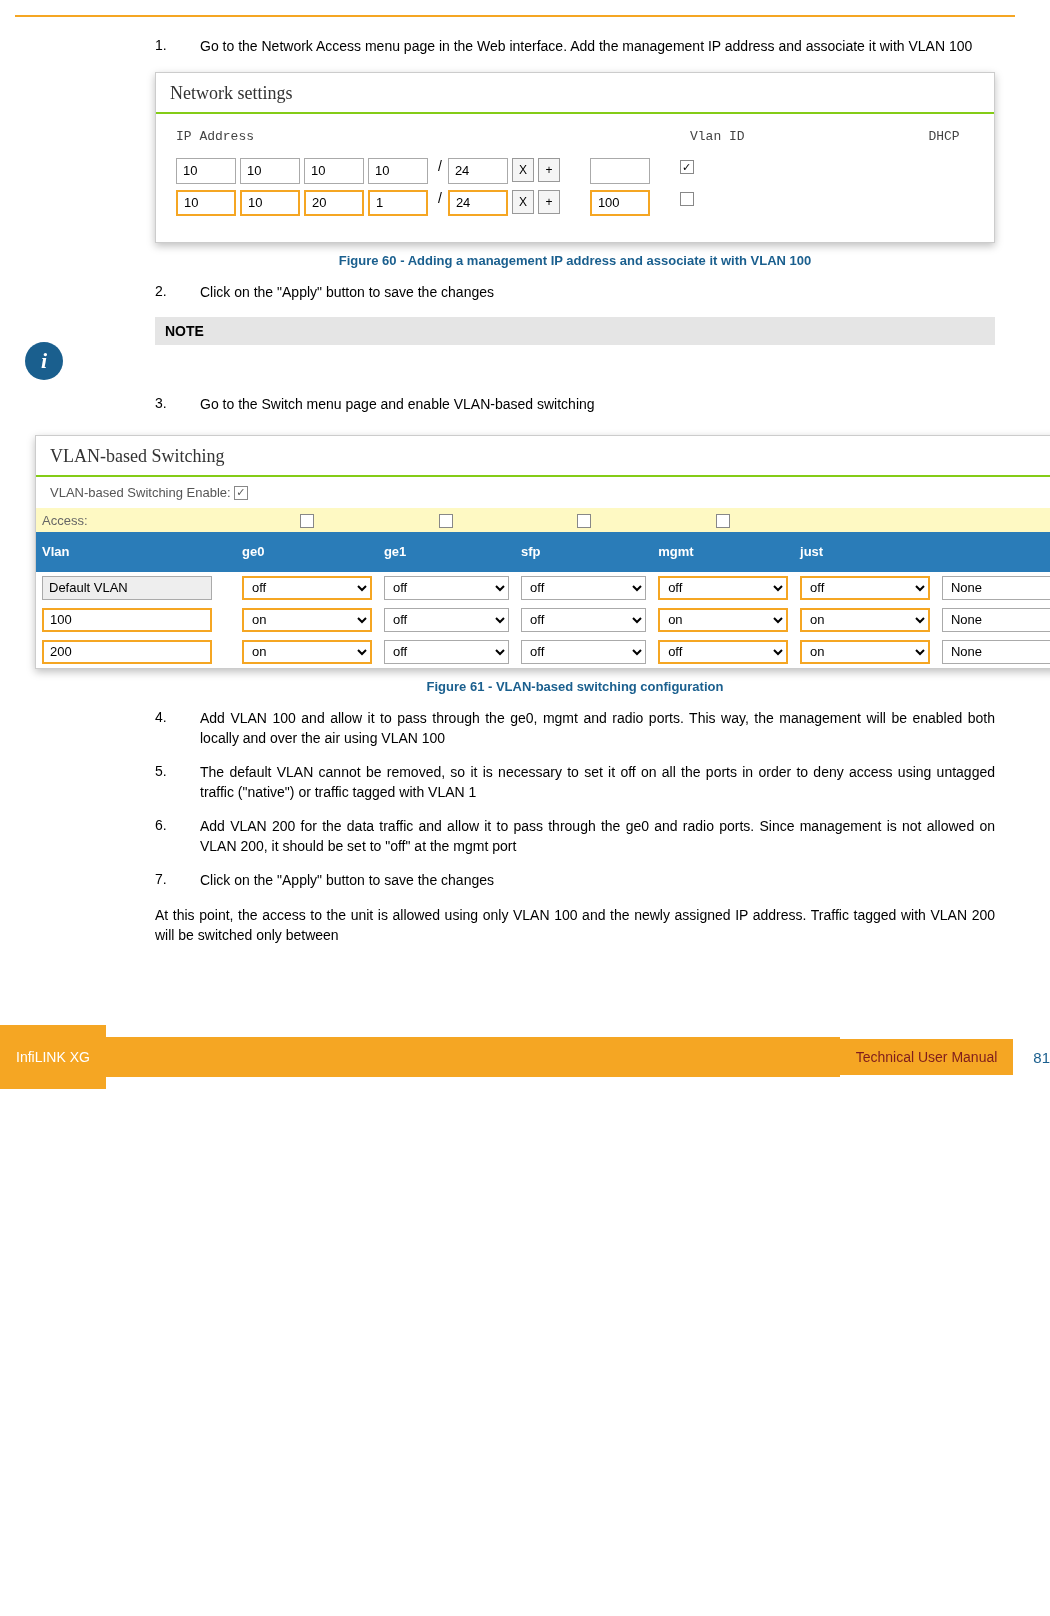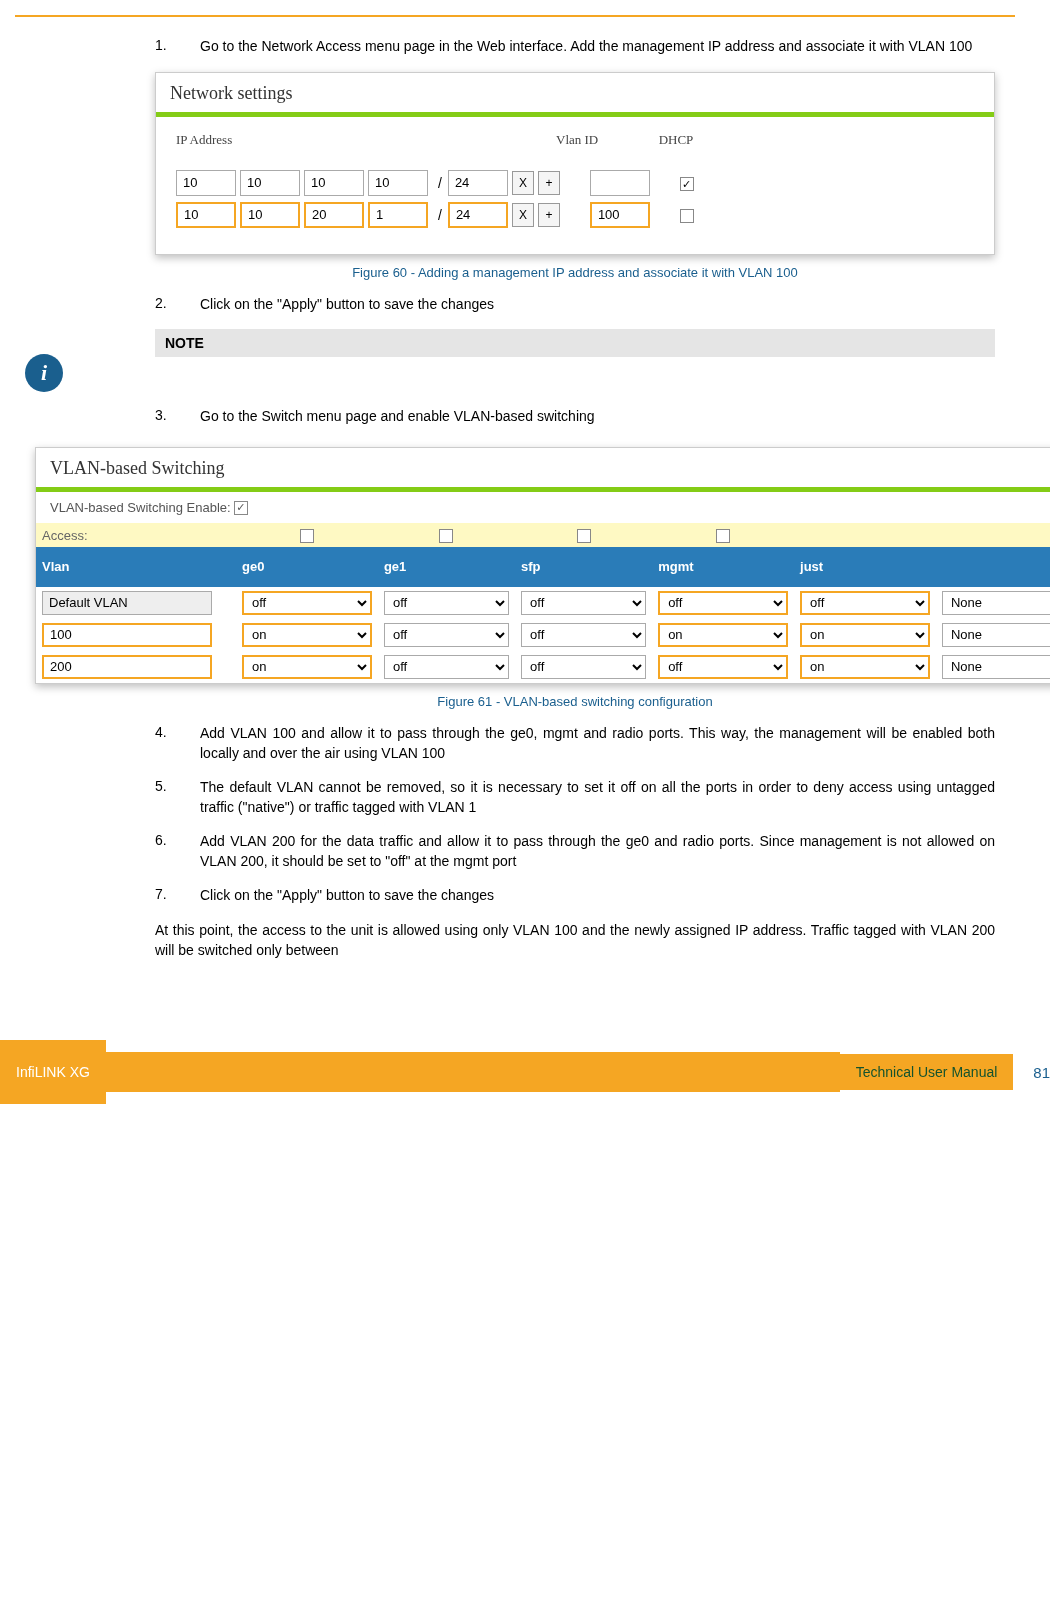--- a/index.html
+++ b/index.html
@@ -5,26 +5,26 @@
   * { box-sizing: border-box; margin: 0; padding: 0; }
   body { font-family: Arial, sans-serif; font-size: 14px; color: #000; background: #fff; width: 1050px; }
   .page { padding: 15px 35px 0 15px; }
   .chapter-header { color: #1a5f8e; font-size: 14px; margin-bottom: 5px; }
   .orange-line { height: 2px; background: #f5a623; margin-bottom: 20px; }
   .content { margin-left: 140px; margin-right: 20px; }
   .list-item { display: flex; margin-bottom: 15px; }
   .list-num { width: 45px; flex-shrink: 0; }
   .list-text { text-align: justify; flex: 1; line-height: 1.4; }
   .figure-box { margin: 15px 0 10px 0; }
-  .fig-caption { color: #1a5f8e; font-weight: normal; text-align: center; font-size: 13px; margin: 10px 0 15px 0; }
+  .fig-caption { color: #1a5f8e; font-weight: bold; text-align: center; font-size: 13px; margin: 10px 0 15px 0; }
   .panel { border: 1px solid #ccc; box-shadow: 0 3px 8px rgba(0,0,0,0.25); background: #fff; }
-  .panel-title { font-family: Georgia, serif; font-size: 18px; color: #333; padding: 10px 14px 8px 14px; border-bottom: 5px solid #84cc16; background: #fff; }
+  .panel-title { font-family: Georgia, serif; font-size: 18px; color: #333; padding: 10px 14px 8px 14px; border-bottom: 2px solid #84cc16; background: #fff; }
   .panel-body { padding: 15px 20px 20px 20px; }
-  .net-row { display: flex; align-items: center; margin-bottom: 6px; }
-  .net-header { display: flex; font-family: Liberation Serif, serif; font-size: 13px; color: #444; margin-bottom: 22px; }
+  .net-row { display: flex; align-items: flex-start; margin-bottom: 6px; }
+  .net-header { display: flex; font-family: Liberation Mono, monospace; font-size: 13px; color: #444; margin-bottom: 14px; justify-content: space-between; }
   .net-header .lbl-ip { width: 380px; }
   .net-header .lbl-vlan { width: 90px; text-align: left; }
   .net-header .lbl-dhcp { width: 60px; text-align: center; }
   .ip-input { width: 60px; height: 26px; border: 1px solid #aaa; text-align: left; padding: 0 6px; font-size: 13px; margin-right: 4px; background: #fff; }
   .ip-input.hl { border: 2px solid #f5a623; }
   .slash { margin: 0 6px; }
   .mask-input { width: 60px; height: 26px; border: 1px solid #aaa; padding: 0 6px; font-size: 13px; }
   .mask-input.hl { border: 2px solid #f5a623; }
   .btn-tiny { width: 22px; height: 24px; border: 1px solid #999; background: #f5f5f5; font-size: 12px; margin-left: 4px; cursor: pointer; }
   .vlan-input { width: 60px; height: 26px; border: 1px solid #aaa; padding: 0 6px; font-size: 13px; margin-left: 30px; }
@@ -43,21 +43,21 @@
   .vlan-table td, .vlan-table th { padding: 4px 6px; }
   .access-row td { background: #fef9c3; color: #666; font-size: 13px; }
   .header-row td { background: #2a7cb8; color: #fff; font-weight: bold; height: 40px; }
   .vlan-cell input { width: 170px; height: 24px; border: 1px solid #aaa; padding: 0 6px; font-size: 13px; }
   .vlan-cell input.hl { border: 2px solid #f5a623; }
   .sel { width: 100%; height: 24px; border: 1px solid #aaa; font-size: 13px; padding: 0 4px; background: #fff; }
   .sel.hl { border: 2px solid #f5a623; }
   .footer { margin-top: 80px; display: flex; align-items: center; }
   .footer-left { background: #f5a623; color: #fff; padding: 24px 16px; flex: 0 0 auto; }
   .footer-mid { background: #f5a623; flex: 1; height: 40px; }
-  .footer-right { background: #f5a623; color: #14532d; padding: 10px 16px; }
+  .footer-right { background: #f5a623; color: #7f1d1d; padding: 10px 16px; }
   .page-num { color: #1a5f8e; margin-left: 20px; font-size: 15px; }
   .checkbox-fake { width: 14px; height: 14px; border: 1px solid #888; display: inline-block; background: #fff; vertical-align: middle; }
   .checkbox-fake.checked::after { content: "✓"; font-size: 11px; position: relative; top: -3px; left: 1px; }
 </style>
 </head>
 <body>
 
 <div class="page">
   <div class="orange-line"></div>
 

